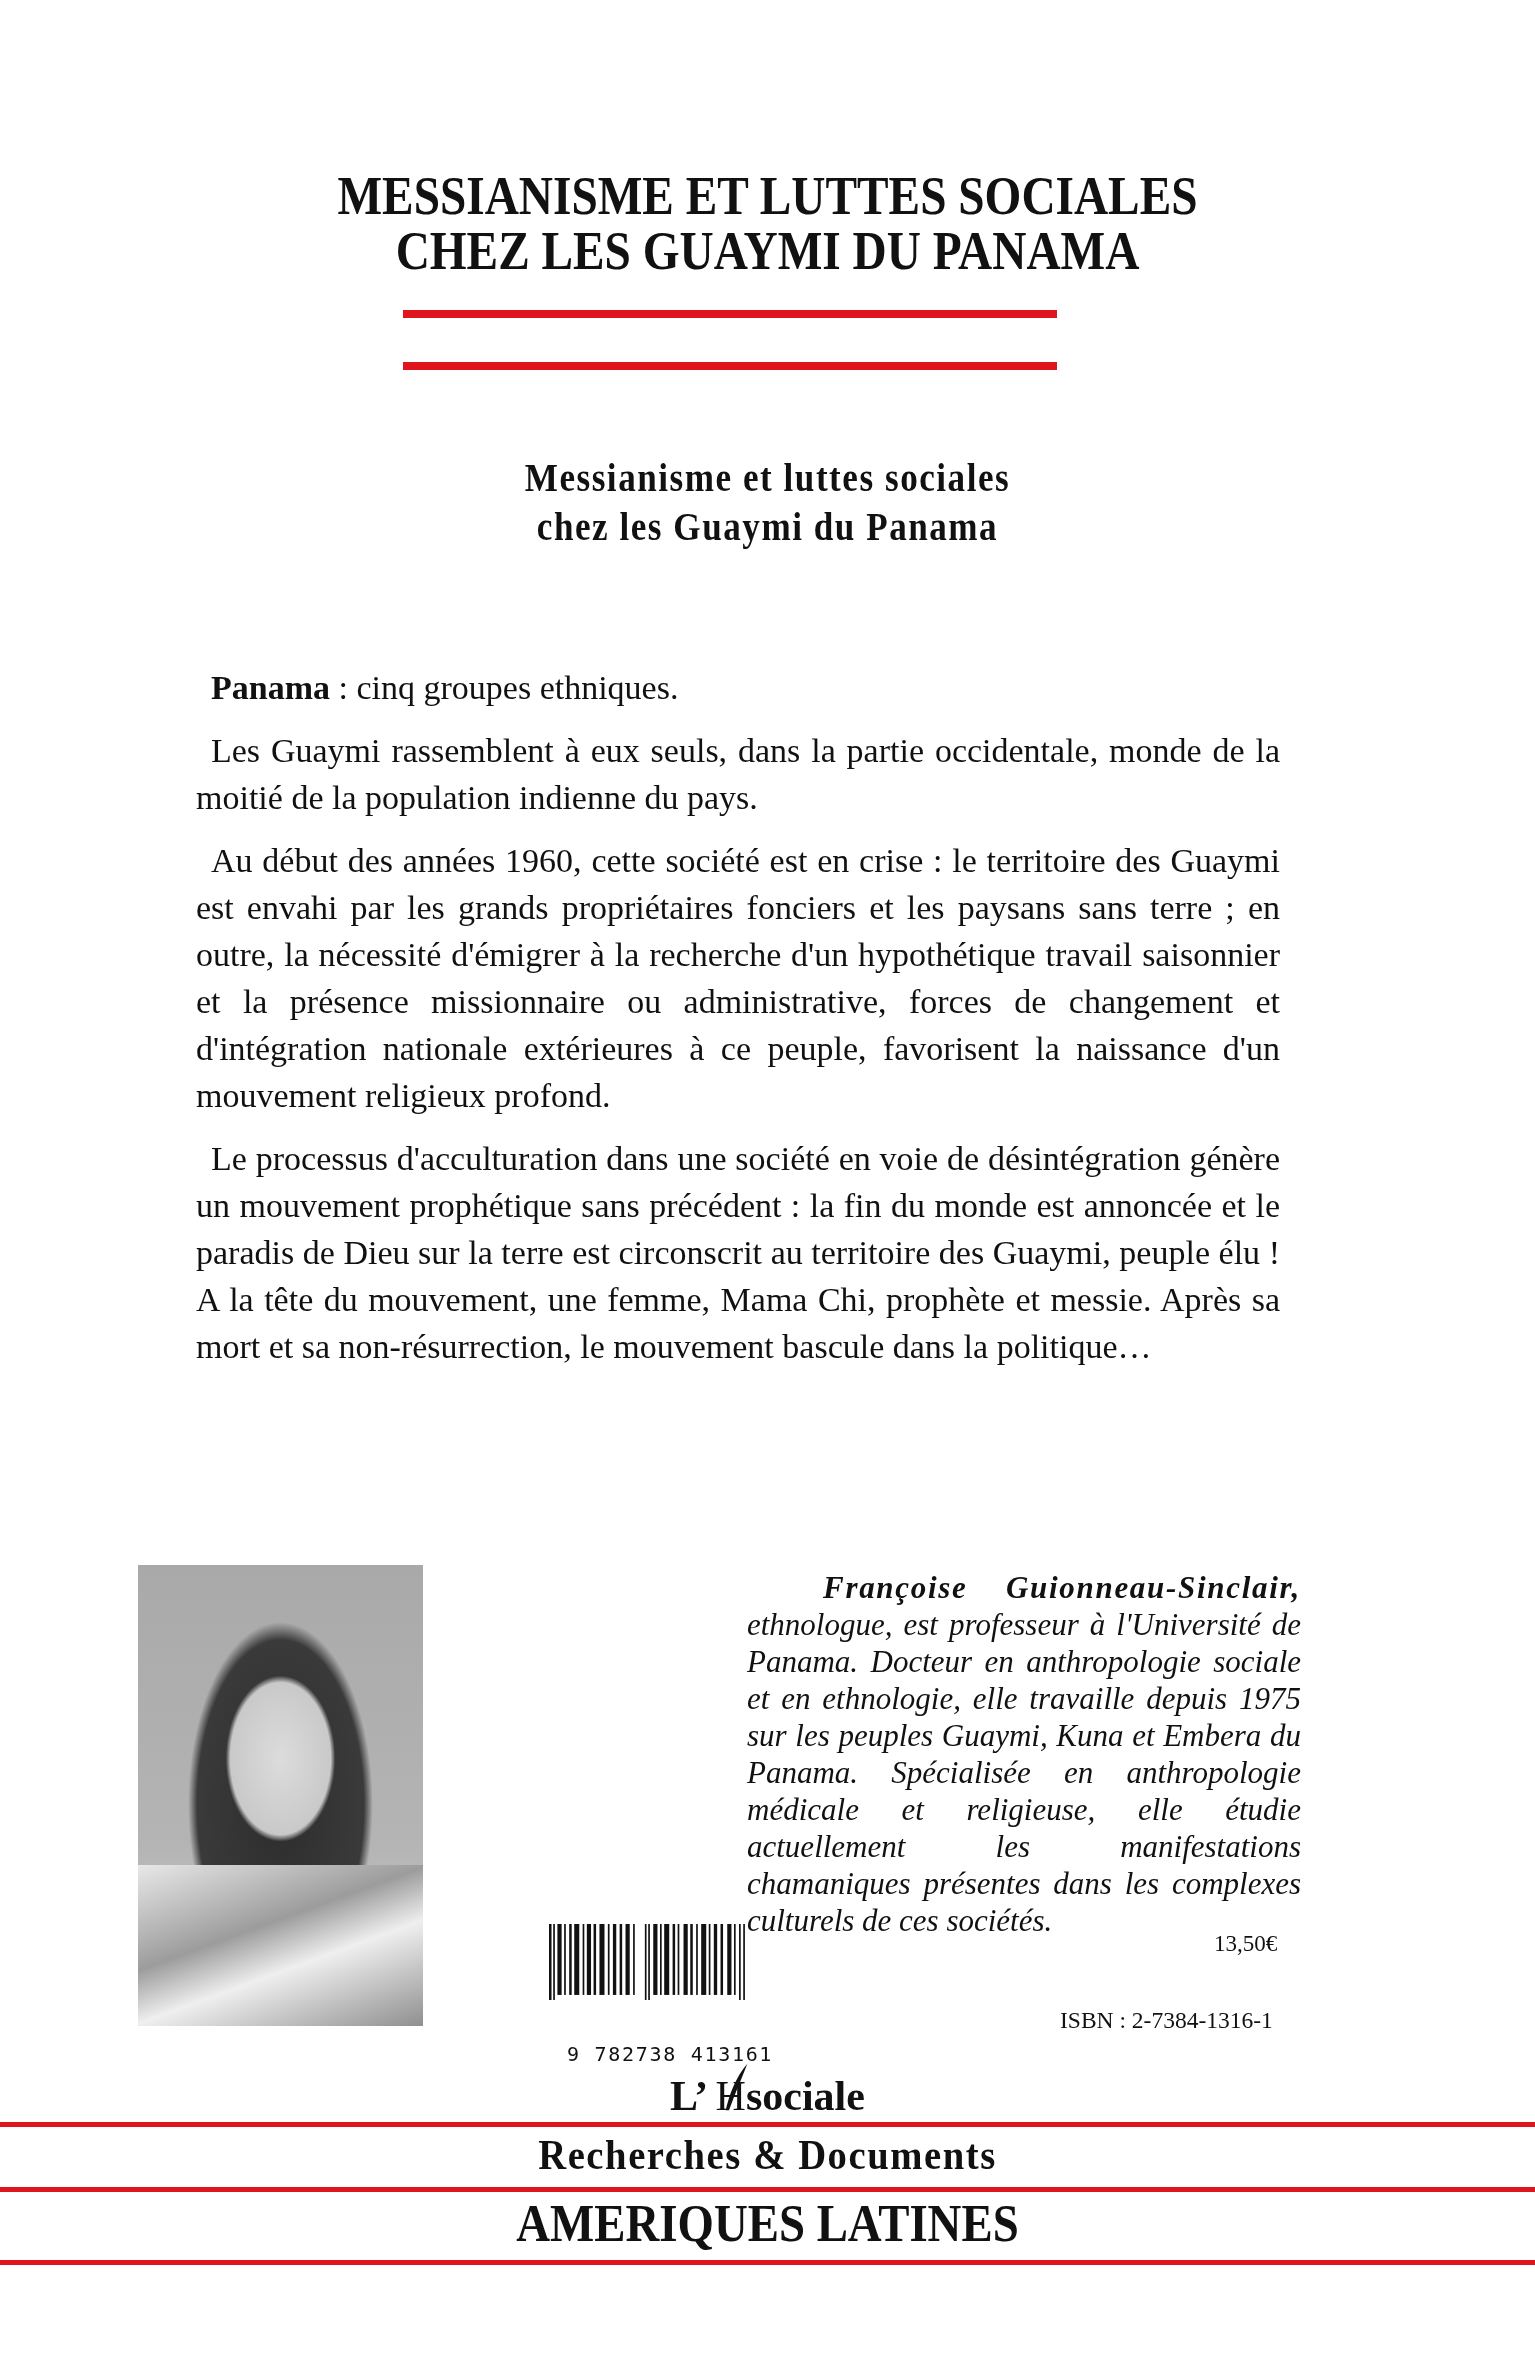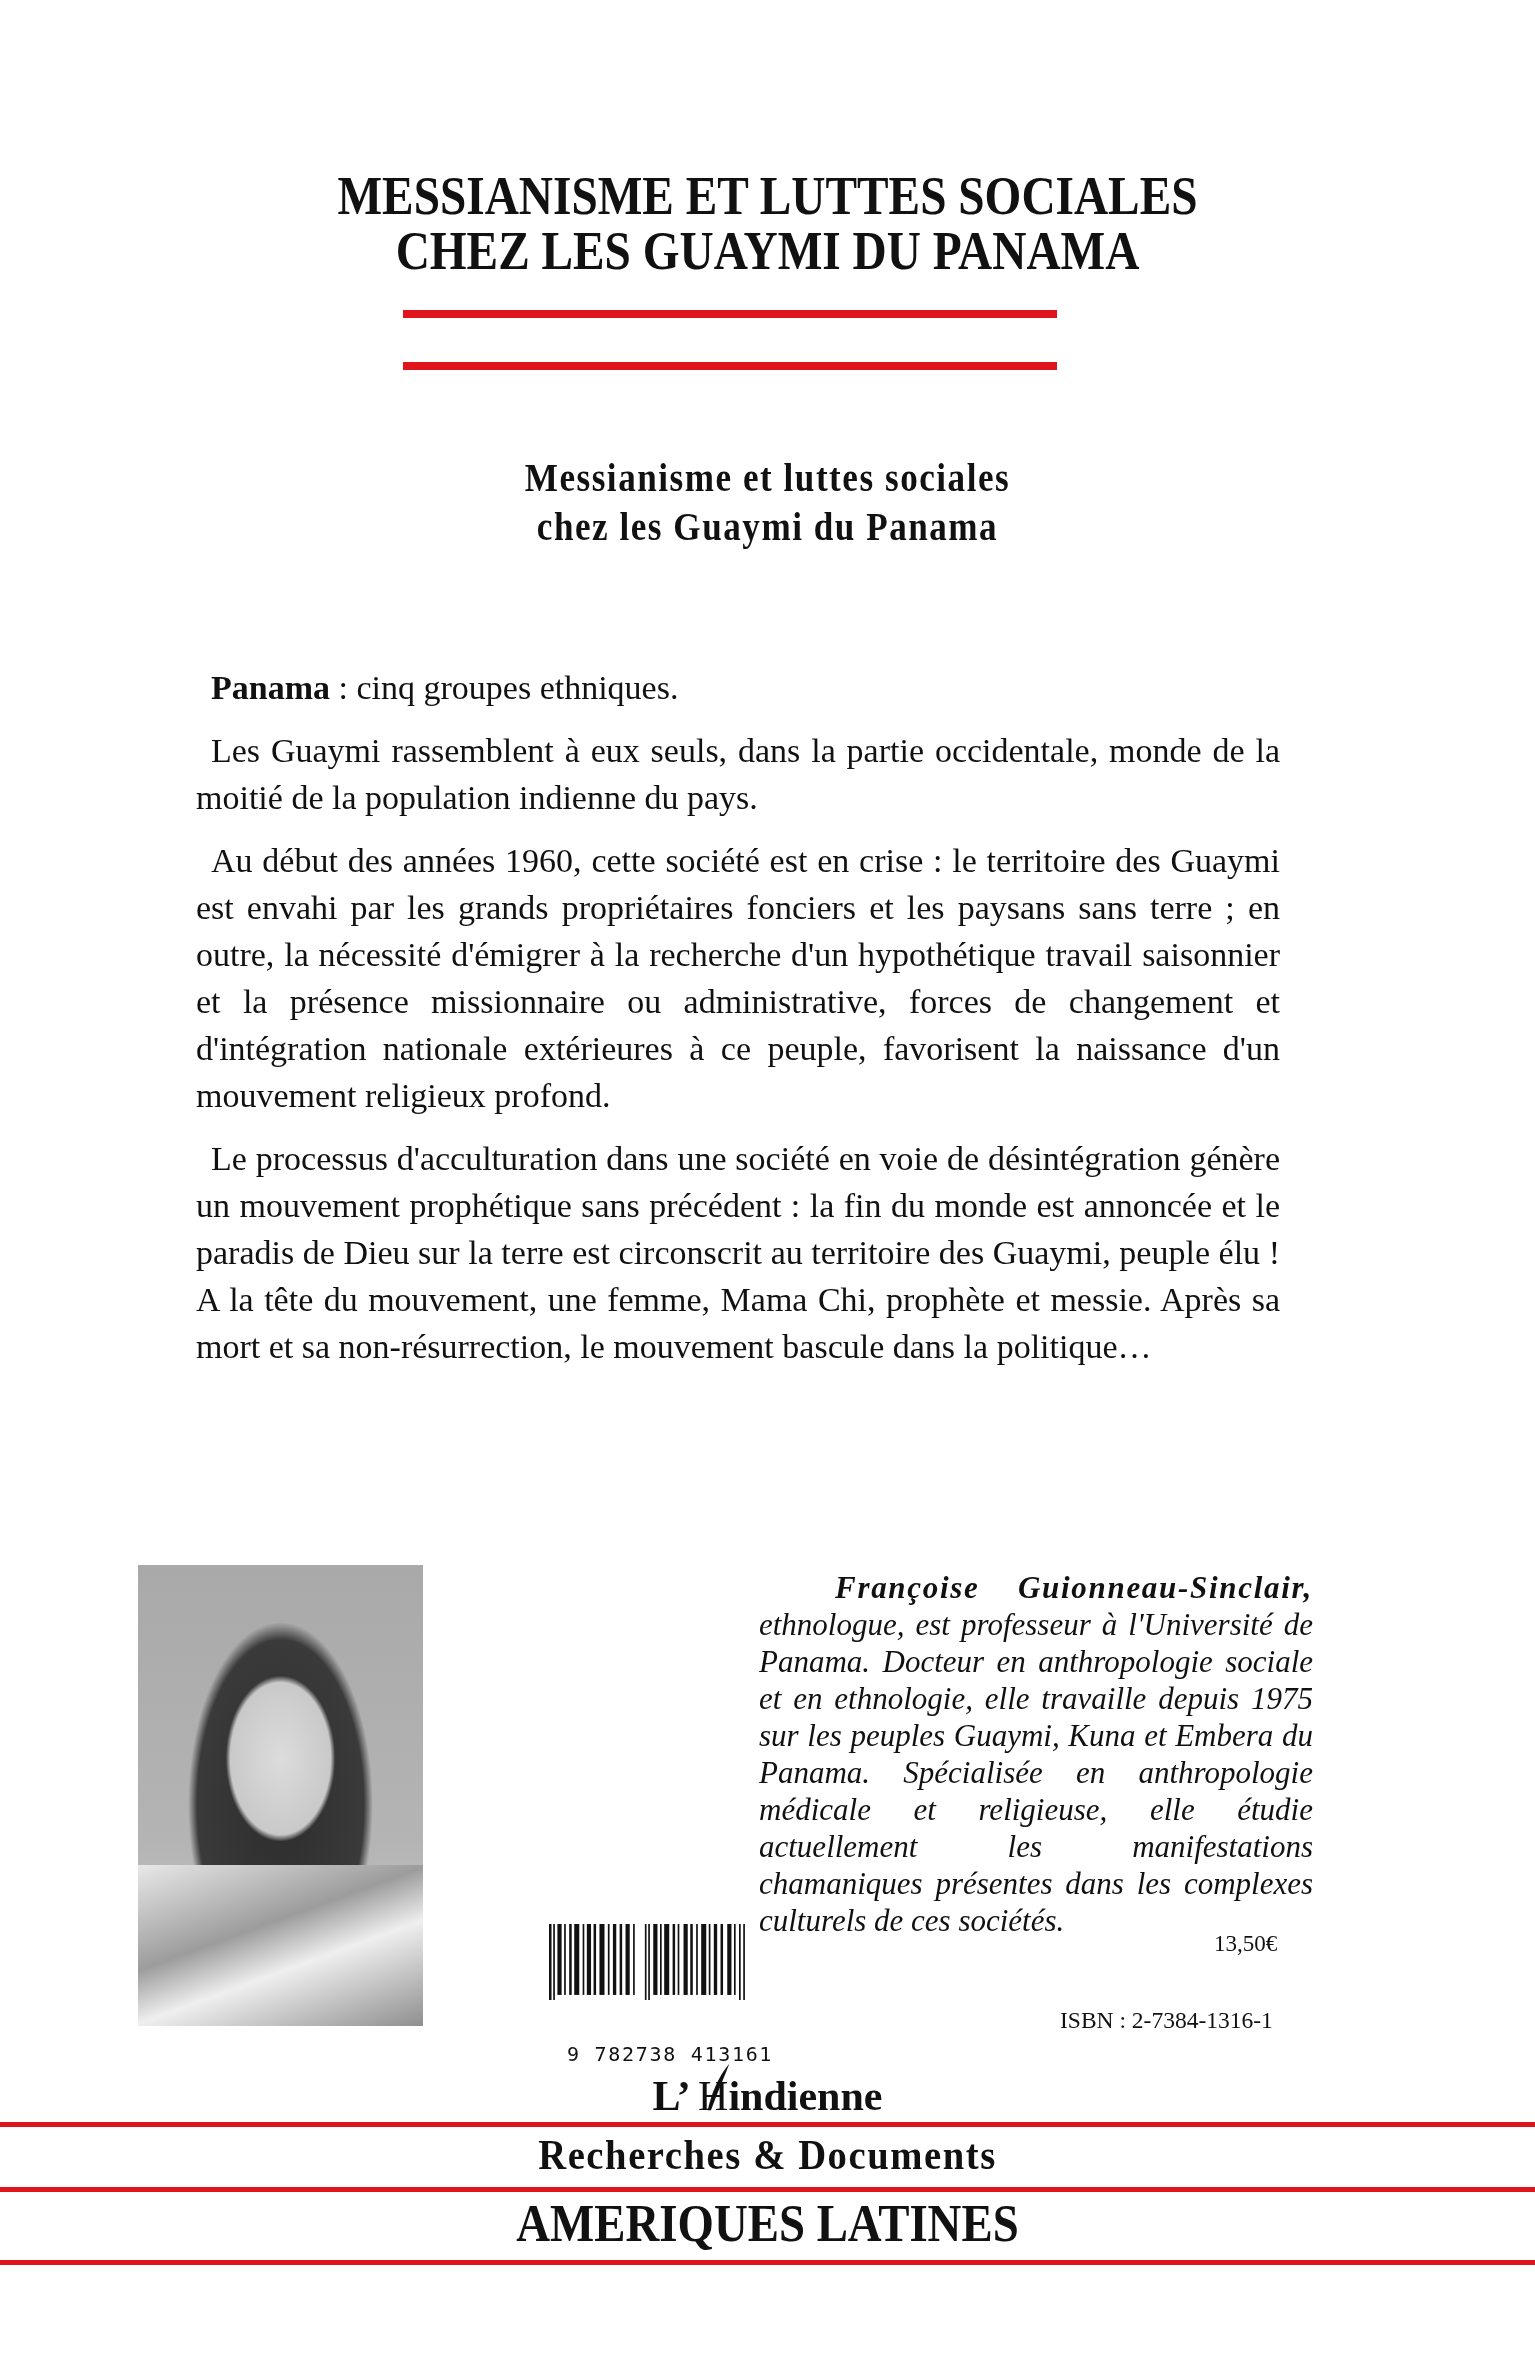--- a/index.html
+++ b/index.html
@@ -7,21 +7,21 @@
   .abs { position:absolute; }
   .main-title { left:0; width:1535px; top:168px; text-align:center; font-family:"Liberation Serif", serif; font-weight:bold; font-size:55px; line-height:55px; transform:scaleX(0.86); transform-origin:center; letter-spacing:0px; }
   .red-rule { background:#e0141c; height:8.4px; }
   .subtitle { left:0; width:1535px; top:453px; text-align:center; font-weight:bold; font-size:39px; line-height:49px; letter-spacing:1.7px; transform:scaleX(0.9); }
   .blurb { left:180px; width:1116px; top:648px; font-size:34px; line-height:47px; text-align:justify; transform-origin:left top; }
   .blurb p { margin:16px; text-indent:0; }
   .blurb p.ind { text-indent:15px; }
   .blurb b { font-weight:bold; }
   .photo { left:138px; top:1565px; width:285px; height:461px; background:radial-gradient(ellipse 32% 30% at 50% 42%, #dcdcdc 0%, #c9c9c9 55%, transparent 60%), radial-gradient(ellipse 45% 55% at 50% 52%, #2d2d2d 0%, #3a3a3a 65%, transparent 72%), linear-gradient(180deg,#a9a9a9 0%,#b4b4b4 60%,#cfcfcf 100%); }
   .photo .shirt { position:absolute; left:0; bottom:0; width:100%; height:35%; background:linear-gradient(160deg,#e8e8e8 0%,#9c9c9c 40%,#efefef 60%,#8f8f8f 100%); }
-  .bio { left:747px; top:1569px; width:554px; font-style:italic; font-size:31px; line-height:37px; text-align:justify;margin-left:12px; }
+  .bio { left:747px; top:1569px; width:554px; font-style:italic; font-size:31px; line-height:37px; text-align:justify; }
   .bio .name { font-weight:bold; letter-spacing:1.7px; }
   .barcode { left:549px; top:1924px; width:206px; height:76px; }
   .barcode-digits { left:567px; top:2000px; width:227px; font-family:"DejaVu Sans Mono", monospace; font-size:20px; letter-spacing:1.7px;margin-top:42px; }
   .price { left:1214px; top:1931px; font-size:23px; }
   .isbn { left:1060px; top:2007px; font-size:23.5px; }
   .publisher { left:0; width:1535px; top:2070px; text-align:center; font-size:42px; font-weight:bold; }
   .publisher .h { font-weight:normal; font-family:"Liberation Serif", serif; }
   .series { left:0; width:1535px; top:2131px; text-align:center; font-weight:bold; font-size:42px; letter-spacing:1.7px; transform:scaleX(0.92); }
   .collection { left:0; width:1535px; top:2194px; text-align:center; font-weight:bold; font-size:52px; transform:scaleX(0.9); }
 </style>
@@ -94,21 +94,21 @@
   </g>
 </svg>
 <div class="abs barcode-digits">9 782738 413161</div>
 
 <div class="abs price">13,50€</div>
 <div class="abs isbn">ISBN : 2-7384-1316-1</div>
 
 <div class="abs publisher">
   <span>L’ </span><span class="h">H</span><svg width="25" height="50" viewBox="0 0 30 60" style="position:relative;left:-22px;top:-8.4px;margin-right:-25px;vertical-align:bottom;">
       <path d="M2 58 C6 40 14 18 28 2 C22 18 14 36 6 58 Z" fill="#111"></path>
-    </svg><span>indienne</span>
+    </svg><span>sociale</span>
 </div>
 
 <div class="abs red-rule" style="left:0;top:2122px;width:1535px;height:5px;"></div>
 <div class="abs series">Recherches &amp; Documents</div>
 <div class="abs red-rule" style="left:0;top:2187px;width:1535px;height:5px;"></div>
 <div class="abs collection">AMERIQUES LATINES</div>
 <div class="abs red-rule" style="left:0;top:2260px;width:1535px;height:5px;"></div>
 
 
 </body></html>

